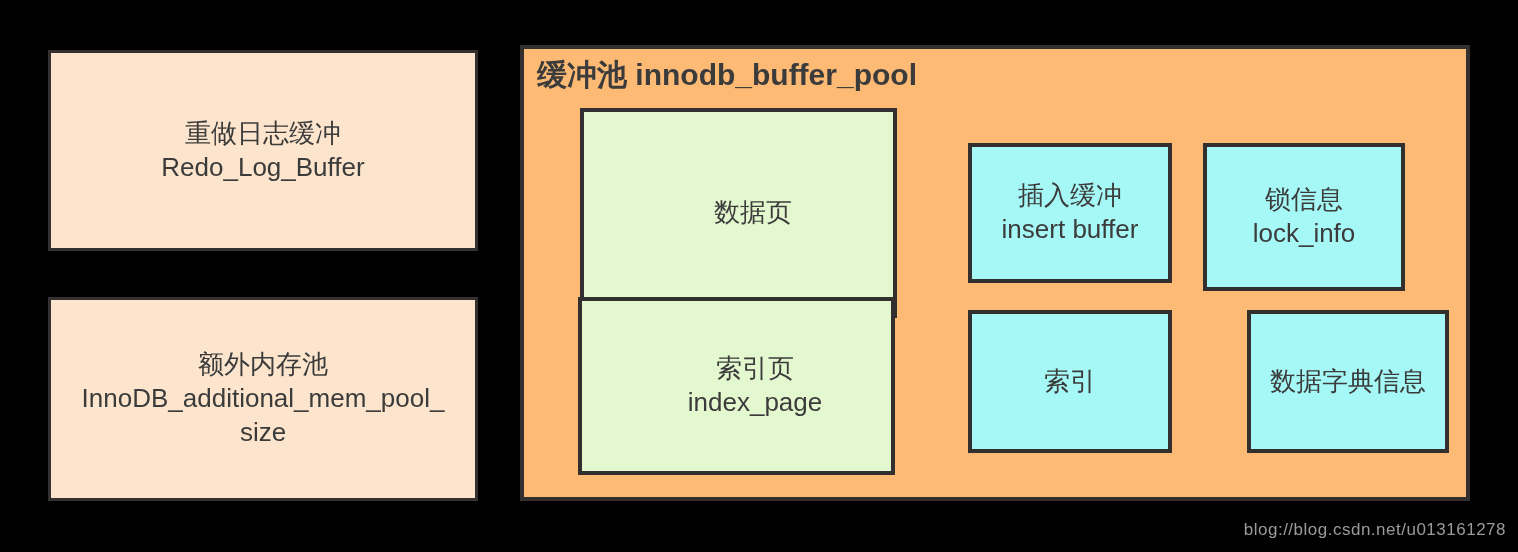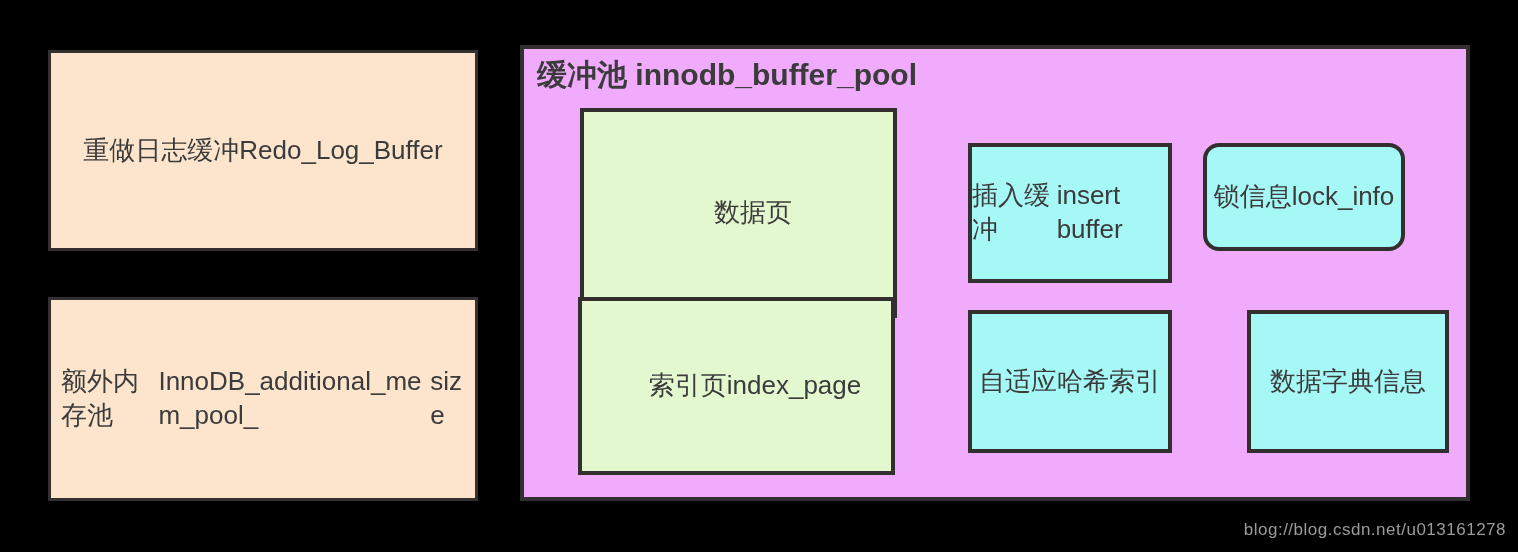--- a/index.html
+++ b/index.html
@@ -10,41 +10,41 @@
     overflow: hidden;
   }
   .stage {
     position: relative;
     width: 1518px; height: 552px;
     background: #000000;
   }
   .box {
     position: absolute;
     display: flex;
-    flex-direction: row;
+    flex-direction: column;
     align-items: center;
     justify-content: center;
-    text-align: left;
+    text-align: center;
     color: #3b3b3b;
     font-size: 26px;
     line-height: 1.3;
   }
   .peach {
     background: #fce5cc;
     border: 3px solid #343030;
   }
   .box-redo { left: 48px; top: 50px; width: 430px; height: 201px; }
   .box-mem  { left: 48px; top: 297px; width: 430px; height: 204px; padding: 0 10px; }
   .box-mem .line { word-break: break-all; }
 
   .pool {
     position: absolute;
     left: 520px; top: 45px;
     width: 950px; height: 456px;
-    background: #f0abfc;
+    background: #fdba74;
     border: 4px solid #332f2f;
   }
   .pool-title {
     position: absolute;
     left: 13px; top: 6px;
     font-size: 30px;
     font-weight: bold;
     color: #3b3b3b;
     white-space: nowrap;
   }
@@ -52,21 +52,21 @@
     background: #e4f8d0;
     border: 4px solid #332f2f;
   }
   .cyan {
     background: #a5f8f5;
     border: 4px solid #332f2f;
   }
   .box-datapage  { left: 56px;  top: 59px;  width: 317px; height: 210px; padding-left: 29px; }
   .box-indexpage { left: 54px;  top: 248px; width: 317px; height: 178px; padding-left: 37px; }
   .box-insert    { left: 444px; top: 94px;  width: 204px; height: 140px; }
-  .box-lock      { left: 679px; top: 94px;  width: 202px; height: 108px; border-radius: 16px; }
+  .box-lock      { left: 679px; top: 94px;  width: 202px; height: 148px; }
   .box-hash      { left: 444px; top: 261px; width: 204px; height: 143px; }
   .box-dict      { left: 679px; top: 261px; width: 202px; height: 143px; margin-left: 44px; }
 
   .watermark {
     position: absolute;
     right: 12px; top: 520px;
     font-size: 17px;
     color: #9a9a9a;
     letter-spacing: 0.5px;
   }
@@ -103,21 +103,20 @@
       <div class="line">插入缓冲</div>
       <div class="line">insert buffer</div>
     </div>
 
     <div class="box cyan box-lock">
       <div class="line">锁信息</div>
       <div class="line">lock_info</div>
     </div>
 
     <div class="box cyan box-hash">
-      <div class="line">自适应哈希</div>
       <div class="line">索引</div>
     </div>
 
     <div class="box cyan box-dict">
       <div class="line">数据字典信息</div>
     </div>
   </div>
 
   <div class="watermark">blog://blog.csdn.net/u013161278</div>
 

